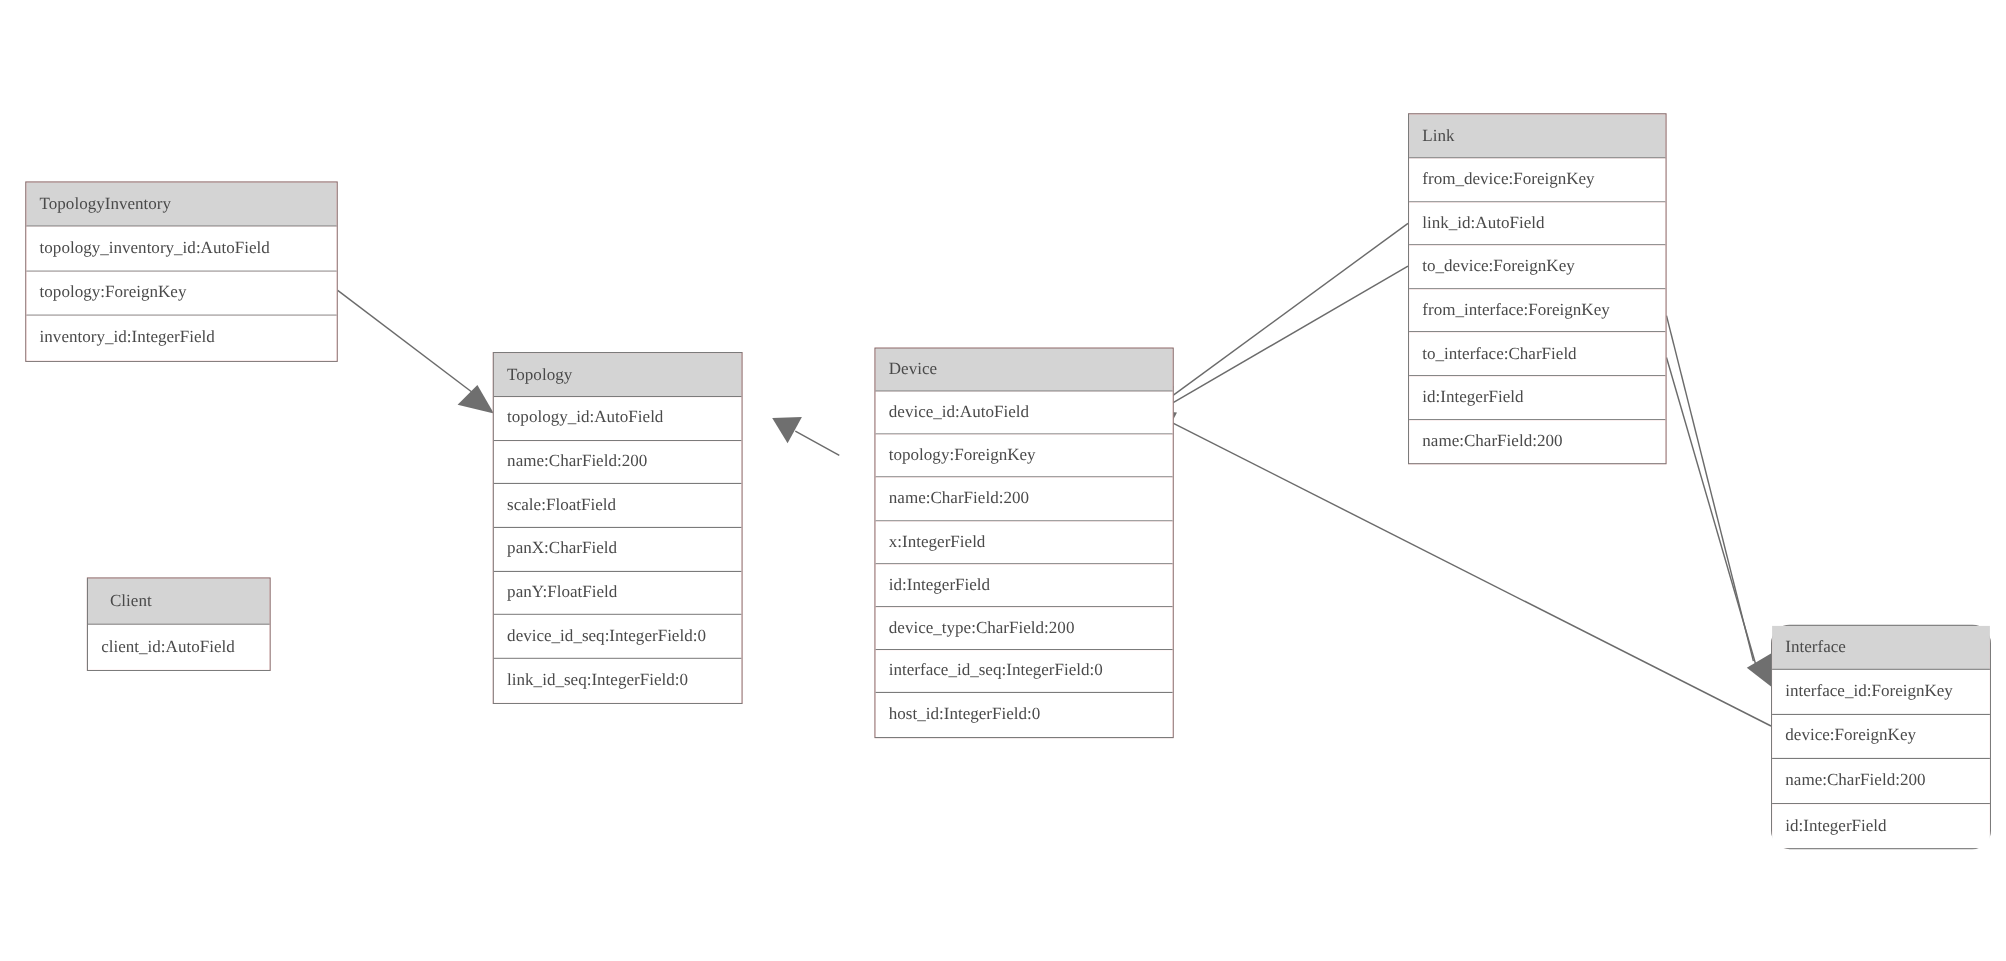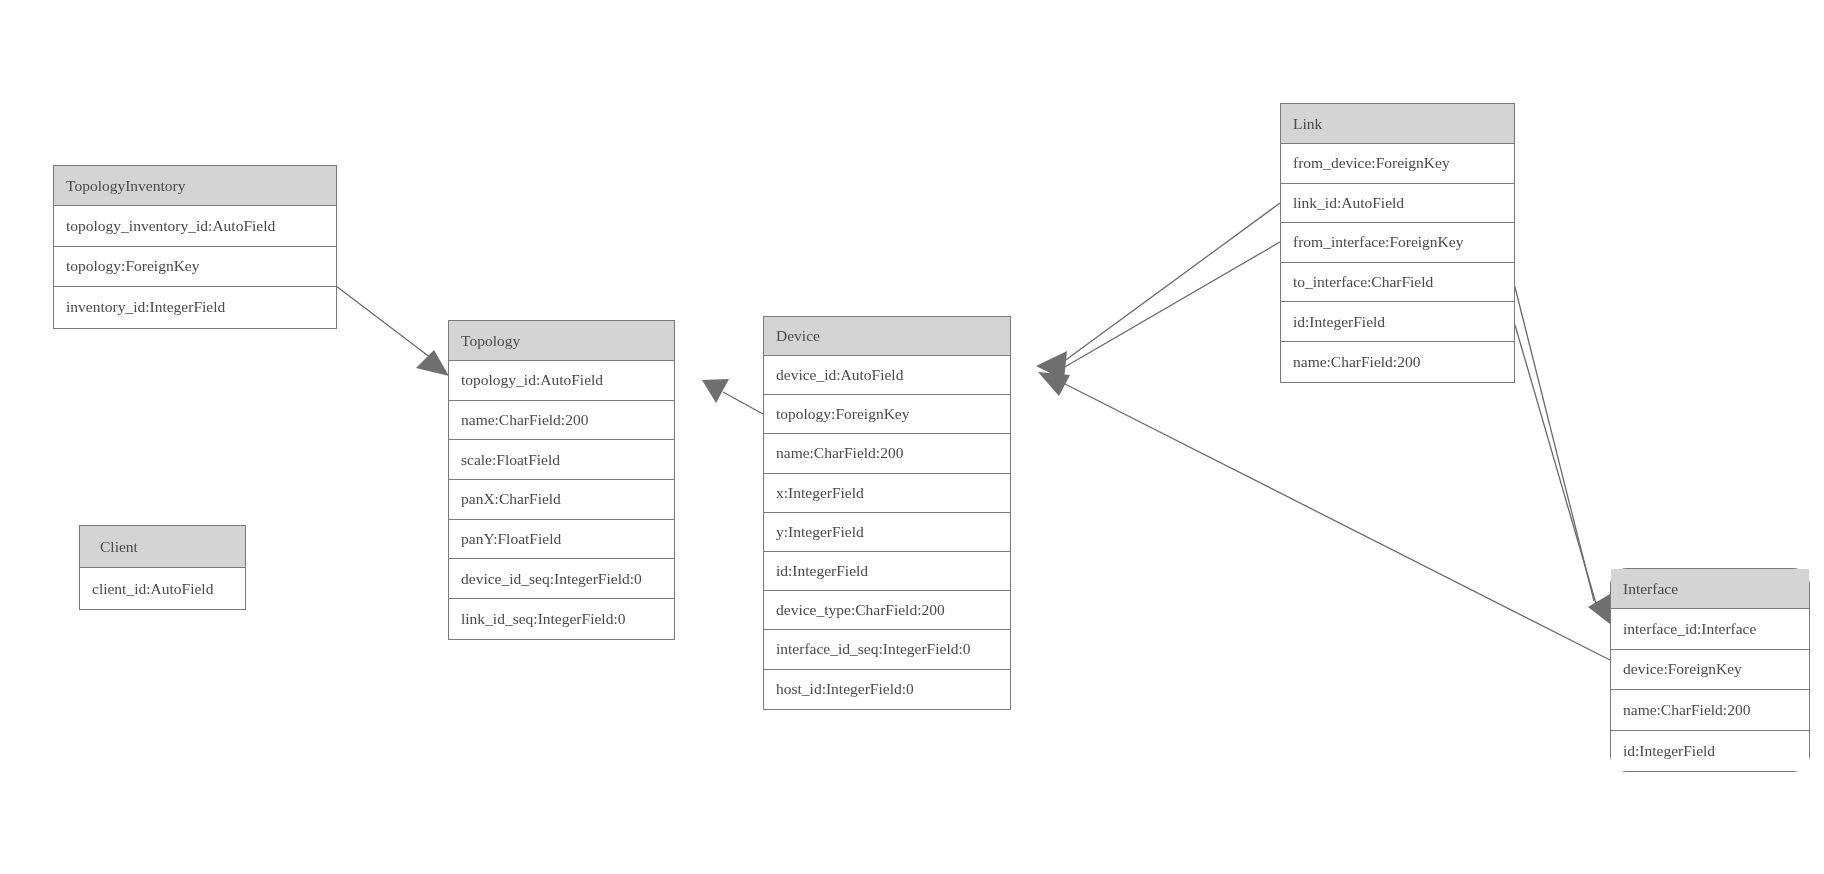--- a/index.html
+++ b/index.html
@@ -19,33 +19,33 @@
     display:flex;align-items:center;padding-left:12px;box-sizing:border-box;
   }
   .entity .row{
     border-bottom:1px solid #7b7b7b;background:#ffffff;
     color:#4a4a4a;font-size:15.5px;
     display:flex;align-items:center;padding-left:12px;box-sizing:border-box;
   }
   .entity .row:last-child{border-bottom:none;}
 
   
-  #t-topologyinventory{left:23px;top:165px;width:284px;margin-left:30px;}
+  #t-topologyinventory{left:23px;top:165px;width:284px;}
   #t-topologyinventory .hdr{height:40px;}
   #t-topologyinventory .row{height:40.5px;}
 
   #t-topology{left:448px;top:320px;width:227px;}
   #t-topology .hdr{height:40px;}
   #t-topology .row{height:39.7px;}
 
   #t-client{left:79px;top:525px;width:167px;}
   #t-client .hdr{height:42px;padding-left:20px;}
   #t-client .row{height:41px;}
 
-  #t-device{left:763px;top:316px;width:248px;}
+  #t-device{left:795px;top:316px;width:272px;}
   #t-device .hdr{height:39px;}
   #t-device .row{height:39.2px;}
 
   #t-link{left:1280px;top:103px;width:235px;}
   #t-link .hdr{height:40px;}
   #t-link .row{height:39.6px;}
 
   #t-interface{left:1610px;top:568px;width:200px;border-radius:17px;}
   #t-interface .hdr{height:40px;}
   #t-interface .row{height:40.5px;}
@@ -98,36 +98,36 @@
   <div class="hdr">Client</div>
   <div class="row">client_id:AutoField</div>
 </div>
 
 <div class="entity" id="t-device">
   <div class="hdr">Device</div>
   <div class="row">device_id:AutoField</div>
   <div class="row">topology:ForeignKey</div>
   <div class="row">name:CharField:200</div>
   <div class="row">x:IntegerField</div>
-  <div class="row">y:IntegerField</div>
   <div class="row">id:IntegerField</div>
   <div class="row">device_type:CharField:200</div>
   <div class="row">interface_id_seq:IntegerField:0</div>
   <div class="row">host_id:IntegerField:0</div>
 </div>
 
 <div class="entity" id="t-link">
   <div class="hdr">Link</div>
   <div class="row">from_device:ForeignKey</div>
   <div class="row">link_id:AutoField</div>
+  <div class="row">to_device:ForeignKey</div>
   <div class="row">from_interface:ForeignKey</div>
   <div class="row">to_interface:CharField</div>
   <div class="row">id:IntegerField</div>
   <div class="row">name:CharField:200</div>
 </div>
 
 <div class="entity" id="t-interface">
   <div class="hdr">Interface</div>
-  <div class="row">interface_id:Interface</div>
+  <div class="row">interface_id:ForeignKey</div>
   <div class="row">device:ForeignKey</div>
   <div class="row">name:CharField:200</div>
   <div class="row">id:IntegerField</div>
 </div>
 
 </body></html>

